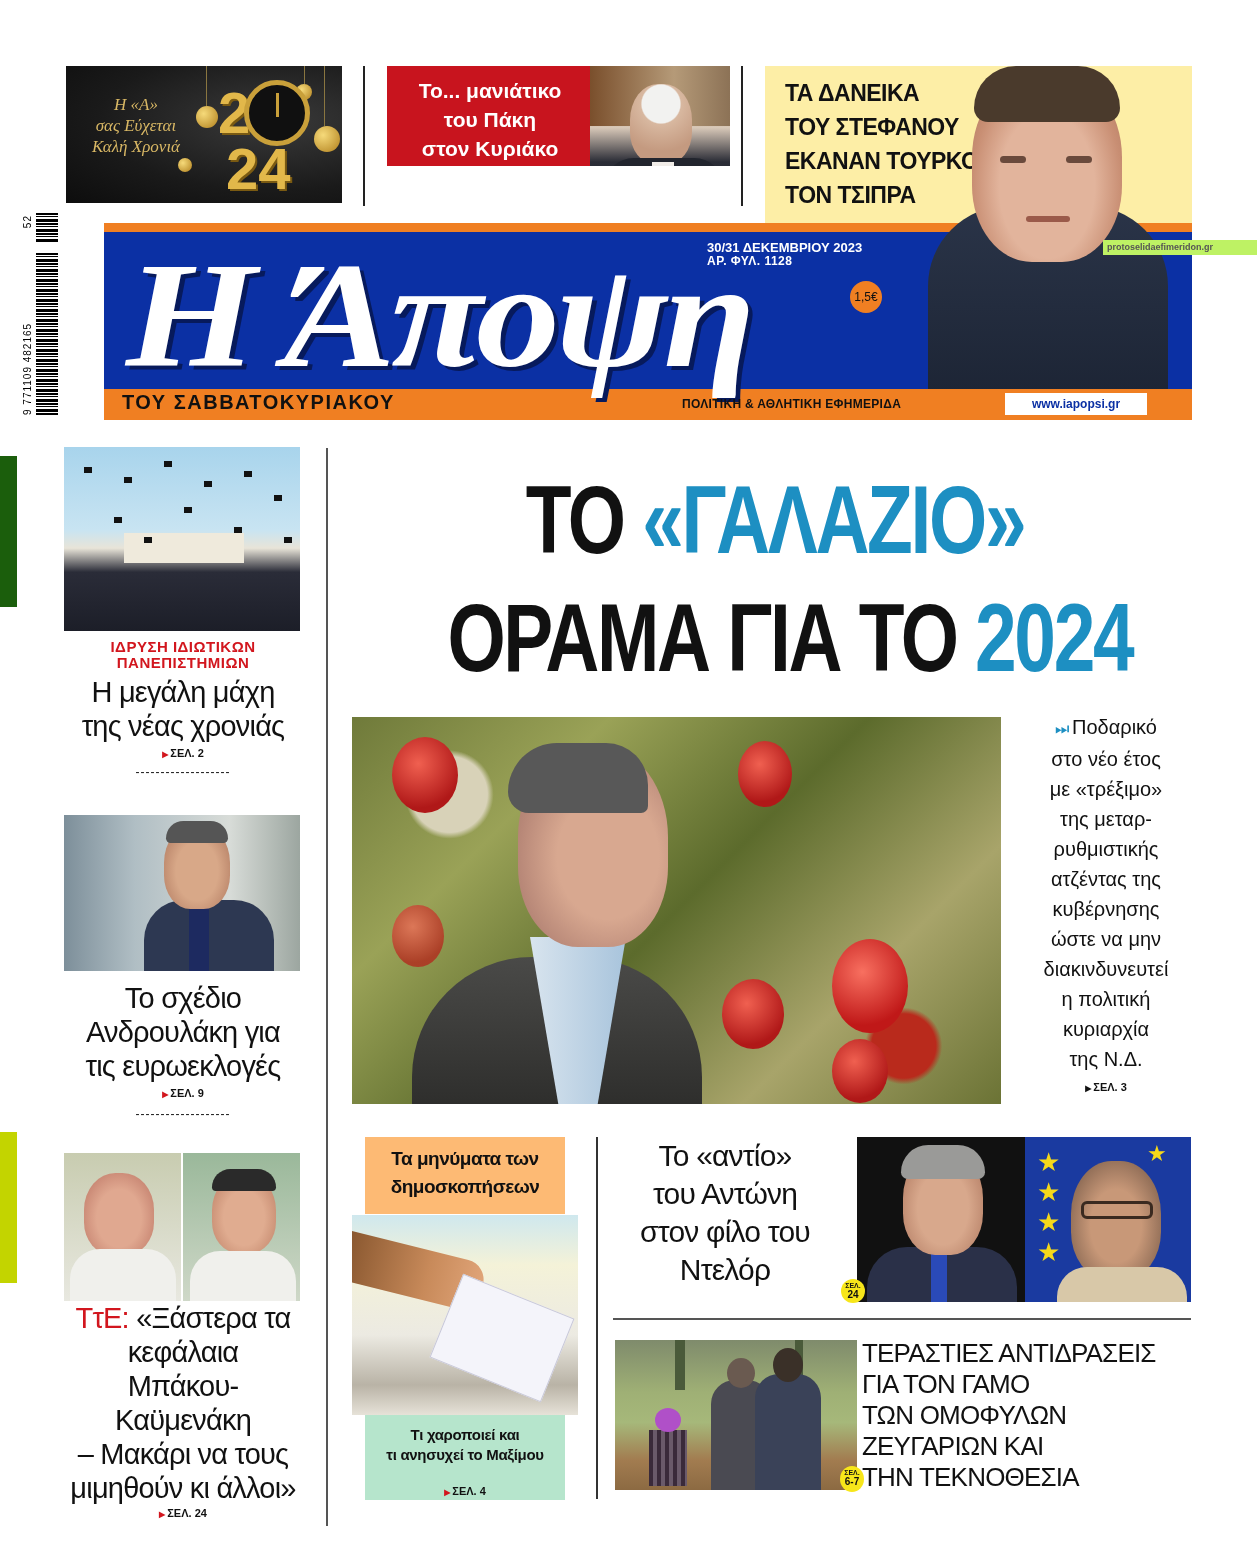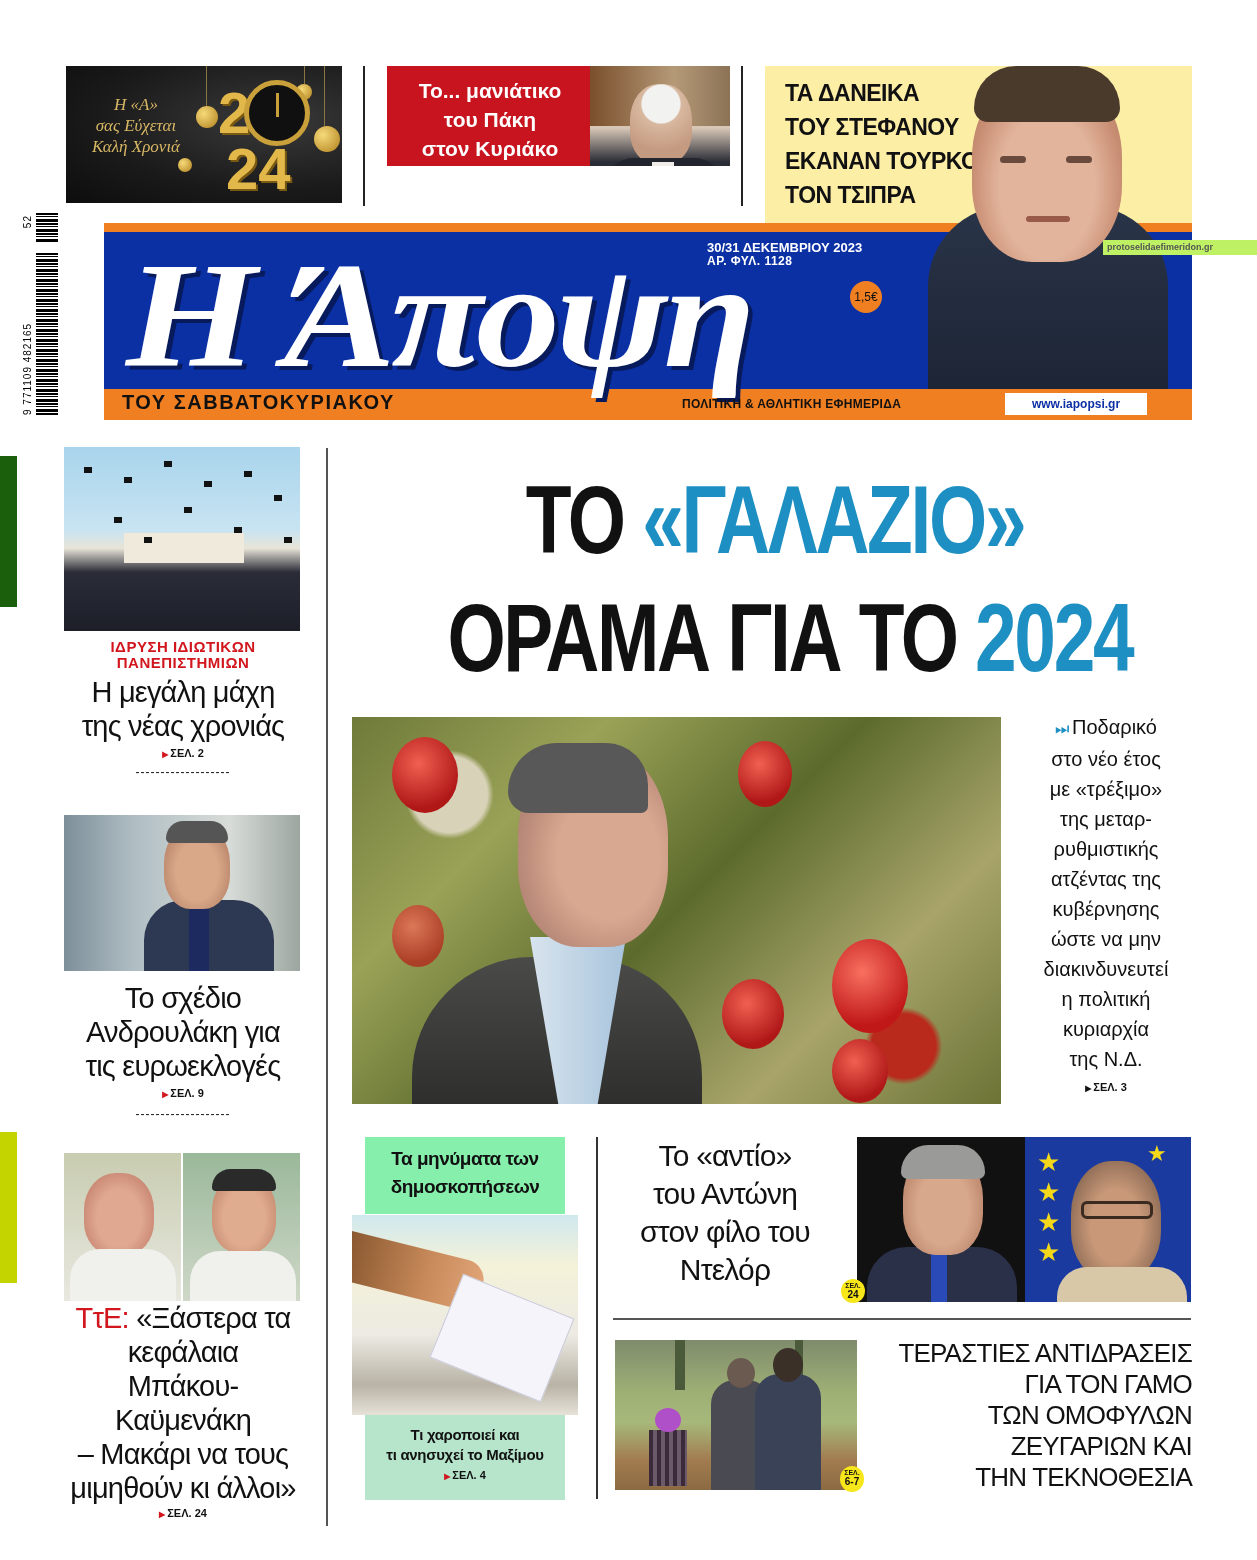--- a/index.html
+++ b/index.html
@@ -78,36 +78,36 @@
   .main-photo { left: 352px; top: 717px; width: 649px; height: 387px; overflow: hidden;
     background: radial-gradient(circle at 15% 20%, #d8d2b8 0 6%, transparent 7%),
                 radial-gradient(circle at 85% 85%, #b92a1c 0 5%, transparent 6%),
                 linear-gradient(135deg, #6f7a3a 0%, #9aa257 25%, #5c6b2c 50%, #a8a46a 75%, #6b7335 100%); }
 
   .side-text { left: 1010px; top: 712px; width: 192px; font-size: 20px; line-height: 30px; text-align: center; color: #111; }
   .ff-icon { color: #1d8fc2; font-size: 16px; letter-spacing: -3px; }
 
   
   .polls { left: 352px; top: 1137px; width: 226px; }
-  .polls-head { left: 13px; top: 0; width: 200px; height: 77px; background: #86efac; font-weight: bold; font-size: 19px; line-height: 28px; text-align: center; padding-top: 8px; letter-spacing: -0.5px; }
+  .polls-head { left: 13px; top: 0; width: 200px; height: 77px; background: #fdba74; font-weight: bold; font-size: 19px; line-height: 28px; text-align: center; padding-top: 8px; letter-spacing: -0.5px; }
   .polls-photo { left: 0; top: 78px; width: 226px; height: 200px; background: linear-gradient(180deg, #cfe8ee 0%, #f4f2d8 25%, #eceae2 60%, #b9b3a6 85%, #e6e2d8 100%); overflow: hidden; }
   .polls-foot { left: 13px; top: 278px; width: 200px; height: 85px; background: #b6e5cc; text-align: center; padding-top: 10px; }
   .polls-foot .t { font-weight: bold; font-size: 15px; line-height: 20px; letter-spacing: -0.3px; }
 
   .col-sep-mid { left: 596px; top: 1137px; width: 2px; height: 362px; background: #333; }
   .hsep { left: 613px; top: 1318px; width: 578px; height: 2px; background: #555; }
 
   .antio-text { left: 612px; top: 1137px; width: 226px; font-size: 30px; line-height: 38px; text-align: center; letter-spacing: -0.8px; }
   .antio-photo { left: 857px; top: 1137px; width: 334px; height: 165px; overflow: hidden; }
   .badge-yellow { width: 24px; height: 24px; border-radius: 50%; background: #f7e61a; color: #111; font-weight: bold; font-size: 7px; line-height: 8px; text-align: center; padding-top: 3px; }
   .badge-yellow b { display: block; font-size: 10px; line-height: 10px; }
 
   .family-photo { left: 615px; top: 1340px; width: 242px; height: 150px; overflow: hidden;
     background: linear-gradient(180deg, #7f8b6c 0%, #9fb075 35%, #a6b87a 55%, #a27c50 80%, #8c6a42 100%); }
-  .marriage-text { left: 862px; top: 1338px; width: 330px; font-size: 26px; line-height: 31px; text-align: right; letter-spacing: -0.8px; }
+  .marriage-text { left: 862px; top: 1338px; width: 330px; font-size: 26px; line-height: 31px; text-align: left; letter-spacing: -0.8px; }
 </style>
 </head>
 <body>
 
 <div class="abs teaser-newyear">
   <div class="abs wish">
     <div>Η «Α»</div>
     <div>σας Εύχεται</div>
     <div>Καλή Χρονιά</div>
   </div>
@@ -287,21 +287,21 @@
     <div>Τα μηνύματα των</div>
     <div>δημοσκοπήσεων</div>
   </div>
   <div class="abs polls-photo">
     <div class="abs" style="left:0;top:16px;width:140px;height:50px;background:linear-gradient(90deg,#8a5830,#c88a5a 60%,#e0a478);transform:rotate(14deg);transform-origin:left top;border-radius:0 20px 20px 0;"></div>
     <div class="abs" style="left:90px;top:78px;width:120px;height:90px;background:#f4f4fa;border:1px solid #c8c8d8;transform:rotate(22deg);"></div>
   </div>
   <div class="abs polls-foot">
     <div class="t">Τι χαροποιεί και</div>
     <div class="t">τι ανησυχεί το Μαξίμου</div>
-    <div class="sel-ref" style="margin-top:4px;"><span class="tri">▶</span><span>ΣΕΛ. 4</span></div>
+    <div class="sel-ref" style="margin-top:20px;"><span class="tri">▶</span><span>ΣΕΛ. 4</span></div>
   </div>
 </div>
 
 <div class="abs col-sep-mid"></div>
 
 <div class="abs antio-text">
   <div>Το «αντίο»</div>
   <div>του Αντώνη</div>
   <div>στον φίλο του</div>
   <div>Ντελόρ</div>

